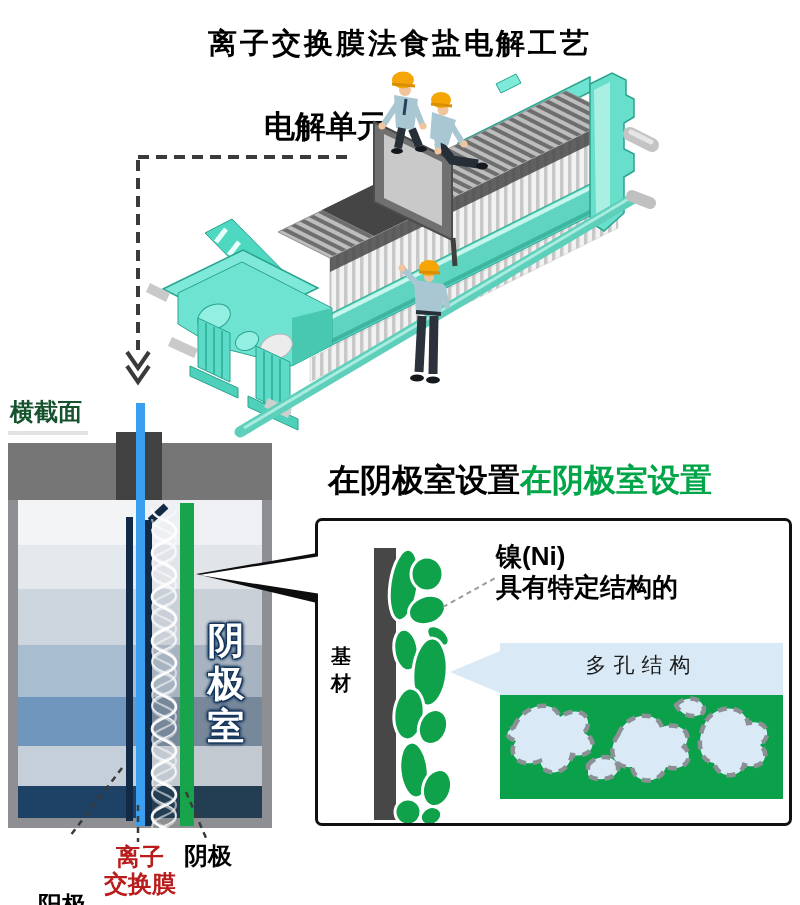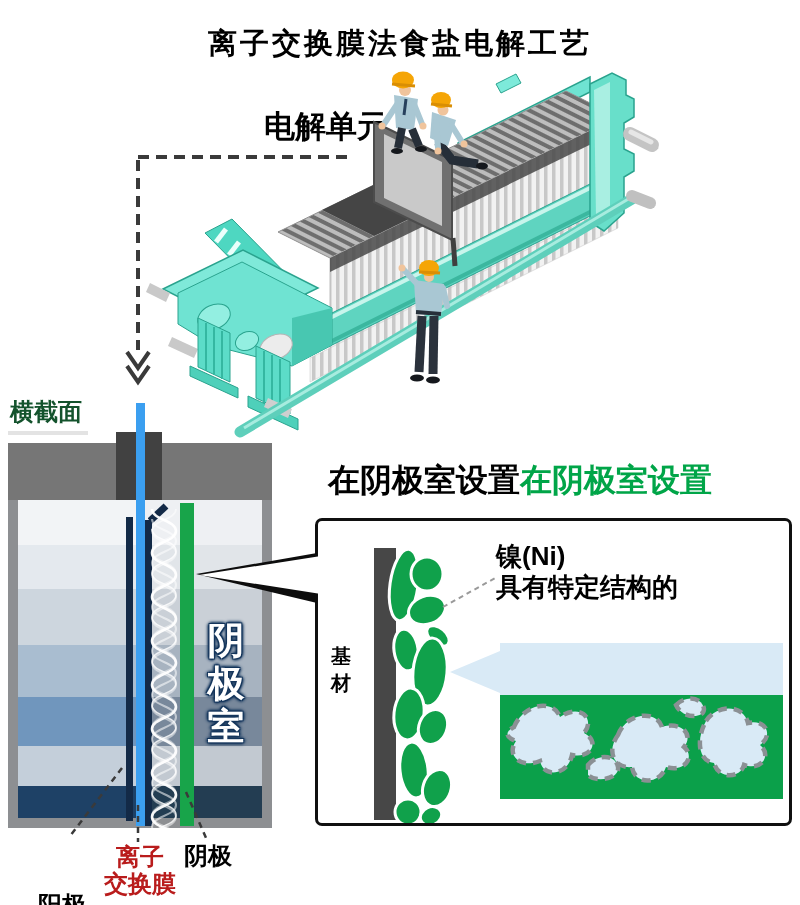--- a/index.html
+++ b/index.html
@@ -257,20 +257,21 @@
   </svg>
   <div class="abs substrate-label">基材</div>
   <div class="abs nickel-note">
     <div>镍(Ni)</div>
     <div>具有特定结构的</div>
   </div>
   <svg class="abs" style="left:132px;top:126px;" width="50" height="48" viewBox="0 0 50 48">
     <polygon points="50,4 50,46 0,25" fill="#d9eaf6"></polygon>
   </svg>
   <div class="abs porous-panel">
+    <div class="porous-label">多孔结构</div>
     <svg class="abs" style="left:0;top:52px;" width="283" height="104" viewBox="0 0 283 104">
       <rect width="283" height="104" fill="#0ba04a"></rect>
       <g fill="#d9eaf6" stroke="#8b9094" stroke-width="4.5" stroke-dasharray="9 7">
         <path d="M14,32 C24,8 54,4 60,22 C80,8 96,24 84,38 C100,46 92,64 72,60 C68,80 44,84 40,66 C20,74 6,60 16,46 C4,42 6,36 14,32 Z"></path>
         <path d="M118,40 C126,18 156,14 162,32 C182,26 194,40 184,52 C196,62 184,78 166,72 C160,90 134,90 132,72 C114,74 106,56 118,40 Z"></path>
         <path d="M206,26 C218,8 244,10 248,28 C266,24 274,40 260,50 C272,60 262,76 244,70 C240,84 218,84 214,68 C198,66 196,44 206,26 Z"></path>
         <path d="M88,70 C98,58 116,60 118,72 C120,84 96,88 88,80 Z"></path>
         <path d="M176,10 C186,0 202,2 204,14 C204,24 182,24 176,10 Z"></path>
       </g>
     </svg>

